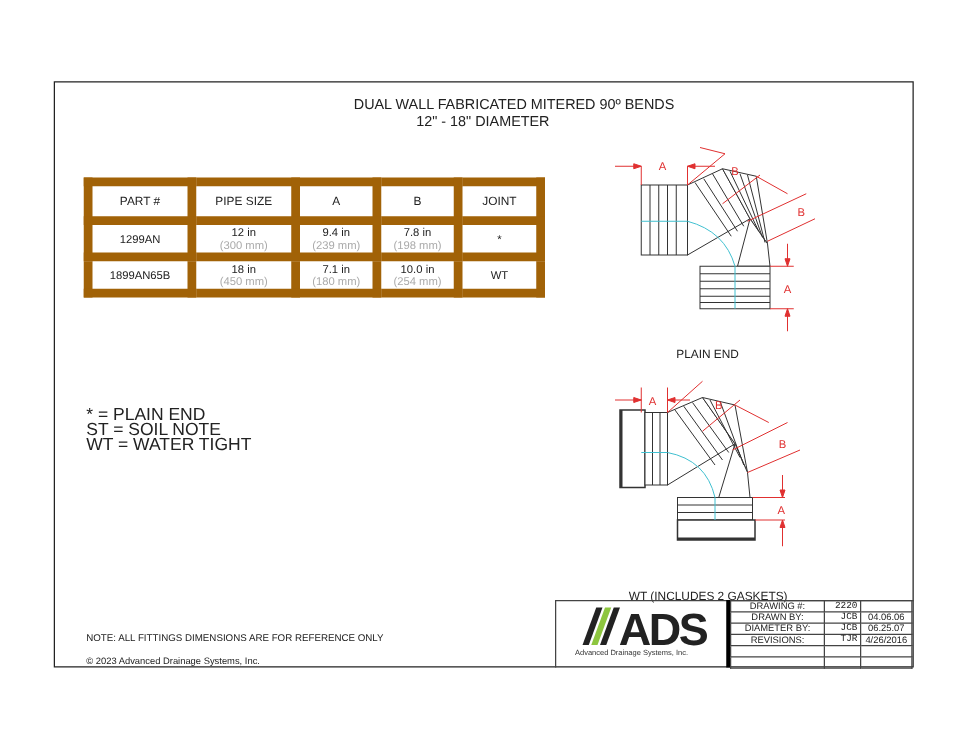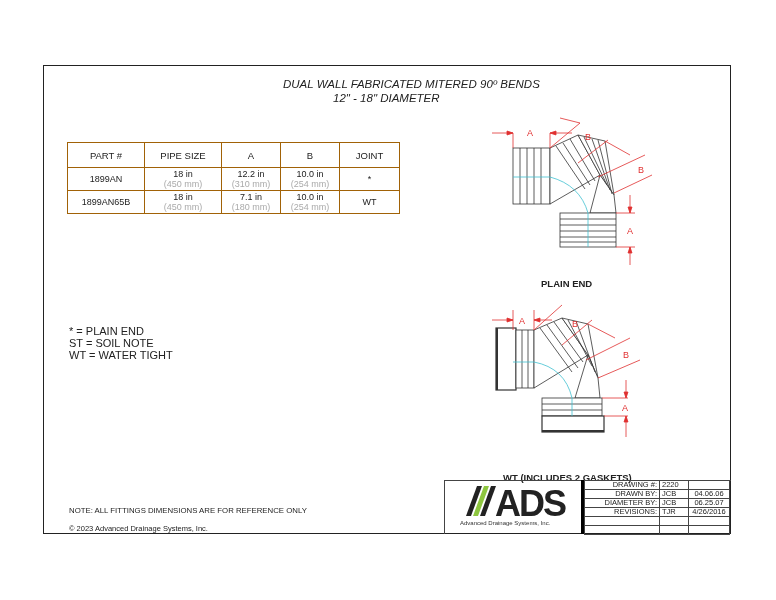--- a/index.html
+++ b/index.html
@@ -1,45 +1,45 @@
 <!DOCTYPE html>
 <html><head>
 <meta charset="utf-8">
 <style>
   html, body { margin:0; padding:0; background:#ffffff; }
   body { width:776px; height:600px; position:relative; overflow:hidden; font-family:"Liberation Sans", sans-serif; color:#222; }
   .sheet { position:absolute; left:43px; top:65px; width:688px; height:469px; border:1.5px solid #222; box-sizing:border-box; }
   .title { position:absolute; left:0; top:77px; width:776px; text-align:center; font-size:11.5px; line-height:14px; color:#222; }
-  .title div { padding-left:11px;font-style:italic; }
+  .title div { padding-left:11px; }
   .title .l1 { position:absolute; left:272px; top:0; white-space:nowrap; }
   .title .l2 { position:absolute; left:322px; top:14px; white-space:nowrap; }
 
   table.parts { position:absolute; left:67px; top:142px; border-collapse:collapse; font-size:9px; }
-  table.parts td, table.parts th { border:1px solid #a16207; text-align:center; padding:0; font-weight:normal; }
+  table.parts td, table.parts th { border:7px solid #a16207; text-align:center; padding:0; font-weight:normal; }
   table.parts th { height:24px; font-size:9.5px; }
   table.parts td { height:22px; line-height:10px; }
   table.parts .mm { color:#aaa; display:block; }
   table.parts .in { display:block; }
   table.parts tr.group-end td { border-bottom:3px double #444; }
   .c0{width:76px}.c1{width:76px}.c2{width:58px}.c3{width:58px}.c4{width:59px}
 
-  .legend { position:absolute; left:69px; top:325px; font-size:11px; line-height:12px; }
+  .legend { position:absolute; left:69px; top:325px; font-size:14px; line-height:12px; }
   .note { position:absolute; left:69px; top:506px; font-size:7.8px; }
   .copyright { position:absolute; left:69px; top:524px; font-size:7.5px; }
 
-  .diagram-label { position:absolute; font-size:9.5px; white-space:nowrap;font-weight:bold; }
+  .diagram-label { position:absolute; font-size:9.5px; white-space:nowrap; }
 
   .titleblock { position:absolute; left:444px; top:480px; width:287px; height:54px; border:1px solid #444; border-right:none; border-bottom:none; box-sizing:border-box; }
   .logo-cell { position:absolute; left:444px; top:480px; width:140px; height:54px; border-right:3px solid #000000; box-sizing:border-box; }
   .logo { position:absolute; left:18px; top:4px; width:110px; height:34px; }
   .logo-sub { position:absolute; left:16px; top:40px; font-size:6px; color:#333; white-space:nowrap; }
   table.tb { position:absolute; left:584px; top:480px; border-collapse:collapse; font-size:7.5px; }
   table.tb td { border:1px solid #444; height:8px; line-height:8px; padding:0 2px; }
-  table.tb td.k { width:70px; text-align:right; }
-  table.tb td.v { width:24px; text-align:left; }
+  table.tb td.k { width:70px; text-align:center; }
+  table.tb td.v { width:24px; text-align:right;font-family:Liberation Mono, monospace; }
   table.tb td.d { width:36px; text-align:center; }
 </style>
 </head>
 <body>
 
 <div class="sheet"></div>
 
 <div class="title">
   <div class="l1">DUAL WALL FABRICATED MITERED 90º BENDS</div>
   <div class="l2">12" - 18" DIAMETER</div>
@@ -48,32 +48,32 @@
 <table class="parts">
   <tbody>
       <tr>
     <th class="c0">PART #</th>
     <th class="c1">PIPE SIZE</th>
     <th class="c2">A</th>
     <th class="c3">B</th>
     <th class="c4">JOINT</th>
   </tr>
   <tr>
-    <td>1899AN</td>
-    <td>
-          <span class="in">18 in</span>
-          <span class="mm">(450 mm)</span>
-        </td>
-    <td>
-          <span class="in">12.2 in</span>
-          <span class="mm">(310 mm)</span>
-        </td>
-    <td>
-          <span class="in">10.0 in</span>
-          <span class="mm">(254 mm)</span>
+    <td>1299AN</td>
+    <td>
+          <span class="in">12 in</span>
+          <span class="mm">(300 mm)</span>
+        </td>
+    <td>
+          <span class="in">9.4 in</span>
+          <span class="mm">(239 mm)</span>
+        </td>
+    <td>
+          <span class="in">7.8 in</span>
+          <span class="mm">(198 mm)</span>
         </td>
     <td>*</td>
   </tr>
   <tr>
     <td>1899AN65B</td>
     <td>
           <span class="in">18 in</span>
           <span class="mm">(450 mm)</span>
         </td>
     <td>

